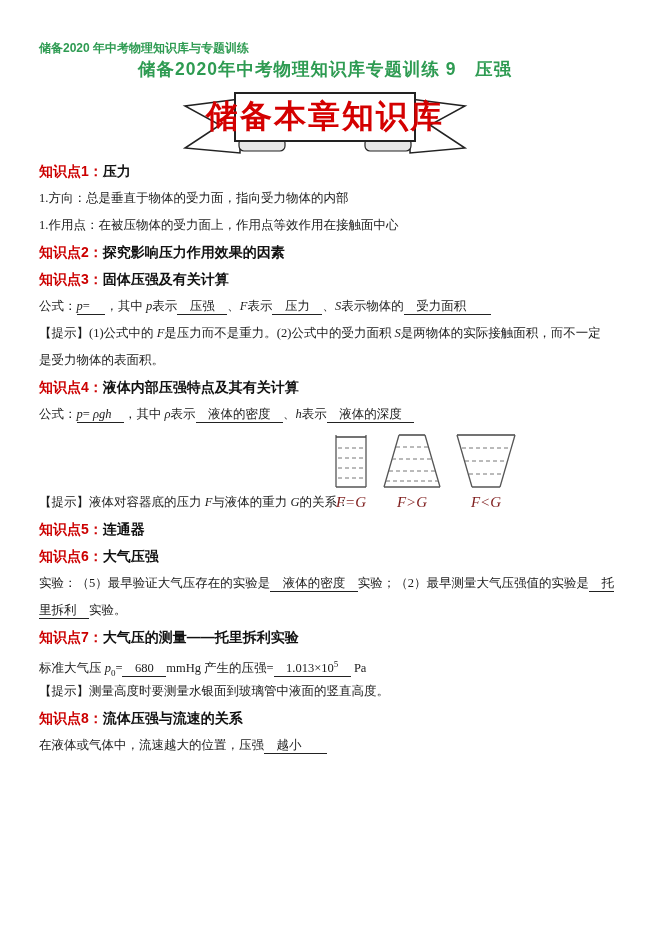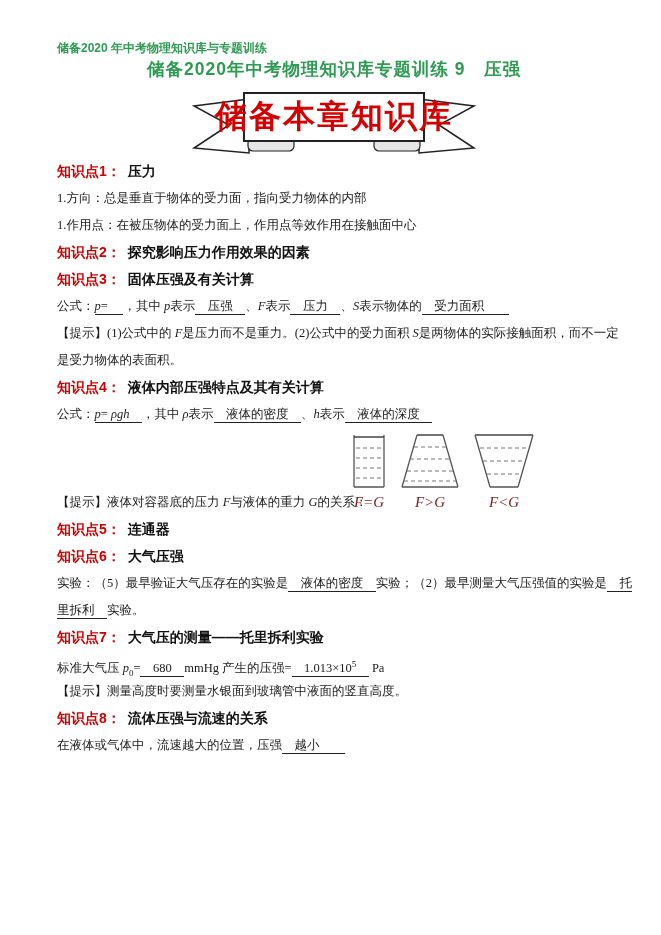--- a/index.html
+++ b/index.html
@@ -1,32 +1,32 @@
 <!DOCTYPE html>
 <html><head>
 <meta charset="utf-8">
 <style>
   html,body{margin:0;padding:0;background:#fff;}
   .page{
     width:661px;height:935px;background:#ffffff;position:relative;
     font-family:"Liberation Serif","DejaVu Serif",serif;color:#1a1a1a;
-    padding:40px 50px 0 57px;box-sizing:border-box;overflow:hidden;
+    padding:40px 50px 0 39px;box-sizing:border-box;overflow:hidden;
   }
   .doc-header{font-size:12px;font-weight:bold;color:#2e9b52;
     font-family:"Liberation Sans","DejaVu Sans",sans-serif;}
   .doc-title{text-align:center;font-size:17.5px;font-weight:bold;color:#2e9b52;
     font-family:"Liberation Sans","DejaVu Sans",sans-serif;letter-spacing:1px;}
   .banner{margin:8px auto 0 auto;width:290px;height:68px;position:relative;}
   .banner svg{position:absolute;left:0;top:0;}
   .banner-text{position:absolute;left:50%;top:28px;transform:translate(-50%,-50%);
     color:#d40000;font-weight:bold;font-size:32px;letter-spacing:2px;white-space:nowrap;
     font-family:"Liberation Sans","DejaVu Sans",sans-serif;}
   .content{margin-top:4px;font-size:12.5px;}
   .line{height:20px;line-height:20px;margin-bottom:7px;white-space:nowrap;}
-  .kp-label{color:#cc0000;font-weight:bold;font-size:14px;margin-right:7px;
+  .kp-label{color:#cc0000;font-weight:bold;font-size:14px;margin-right:0;
     font-family:"Liberation Sans","DejaVu Sans",sans-serif;text-align:right;}
   .kp-title{color:#111;font-weight:bold;font-size:14px;
     font-family:"Liberation Sans","DejaVu Sans",sans-serif;}
   .i{font-style:italic;font-family:"Liberation Serif","DejaVu Serif",serif;}
   .u{border-bottom:1px solid #222;padding-bottom:1px;}
   .sup{vertical-align:super;font-size:9px;}
   .sub{vertical-align:sub;font-size:9px;}
   .diagram-wrap{position:relative;height:61px;}
   .beakers{position:absolute;left:295px;top:2px;display:flex;align-items:flex-start;}
   .beaker-col{text-align:center;}

